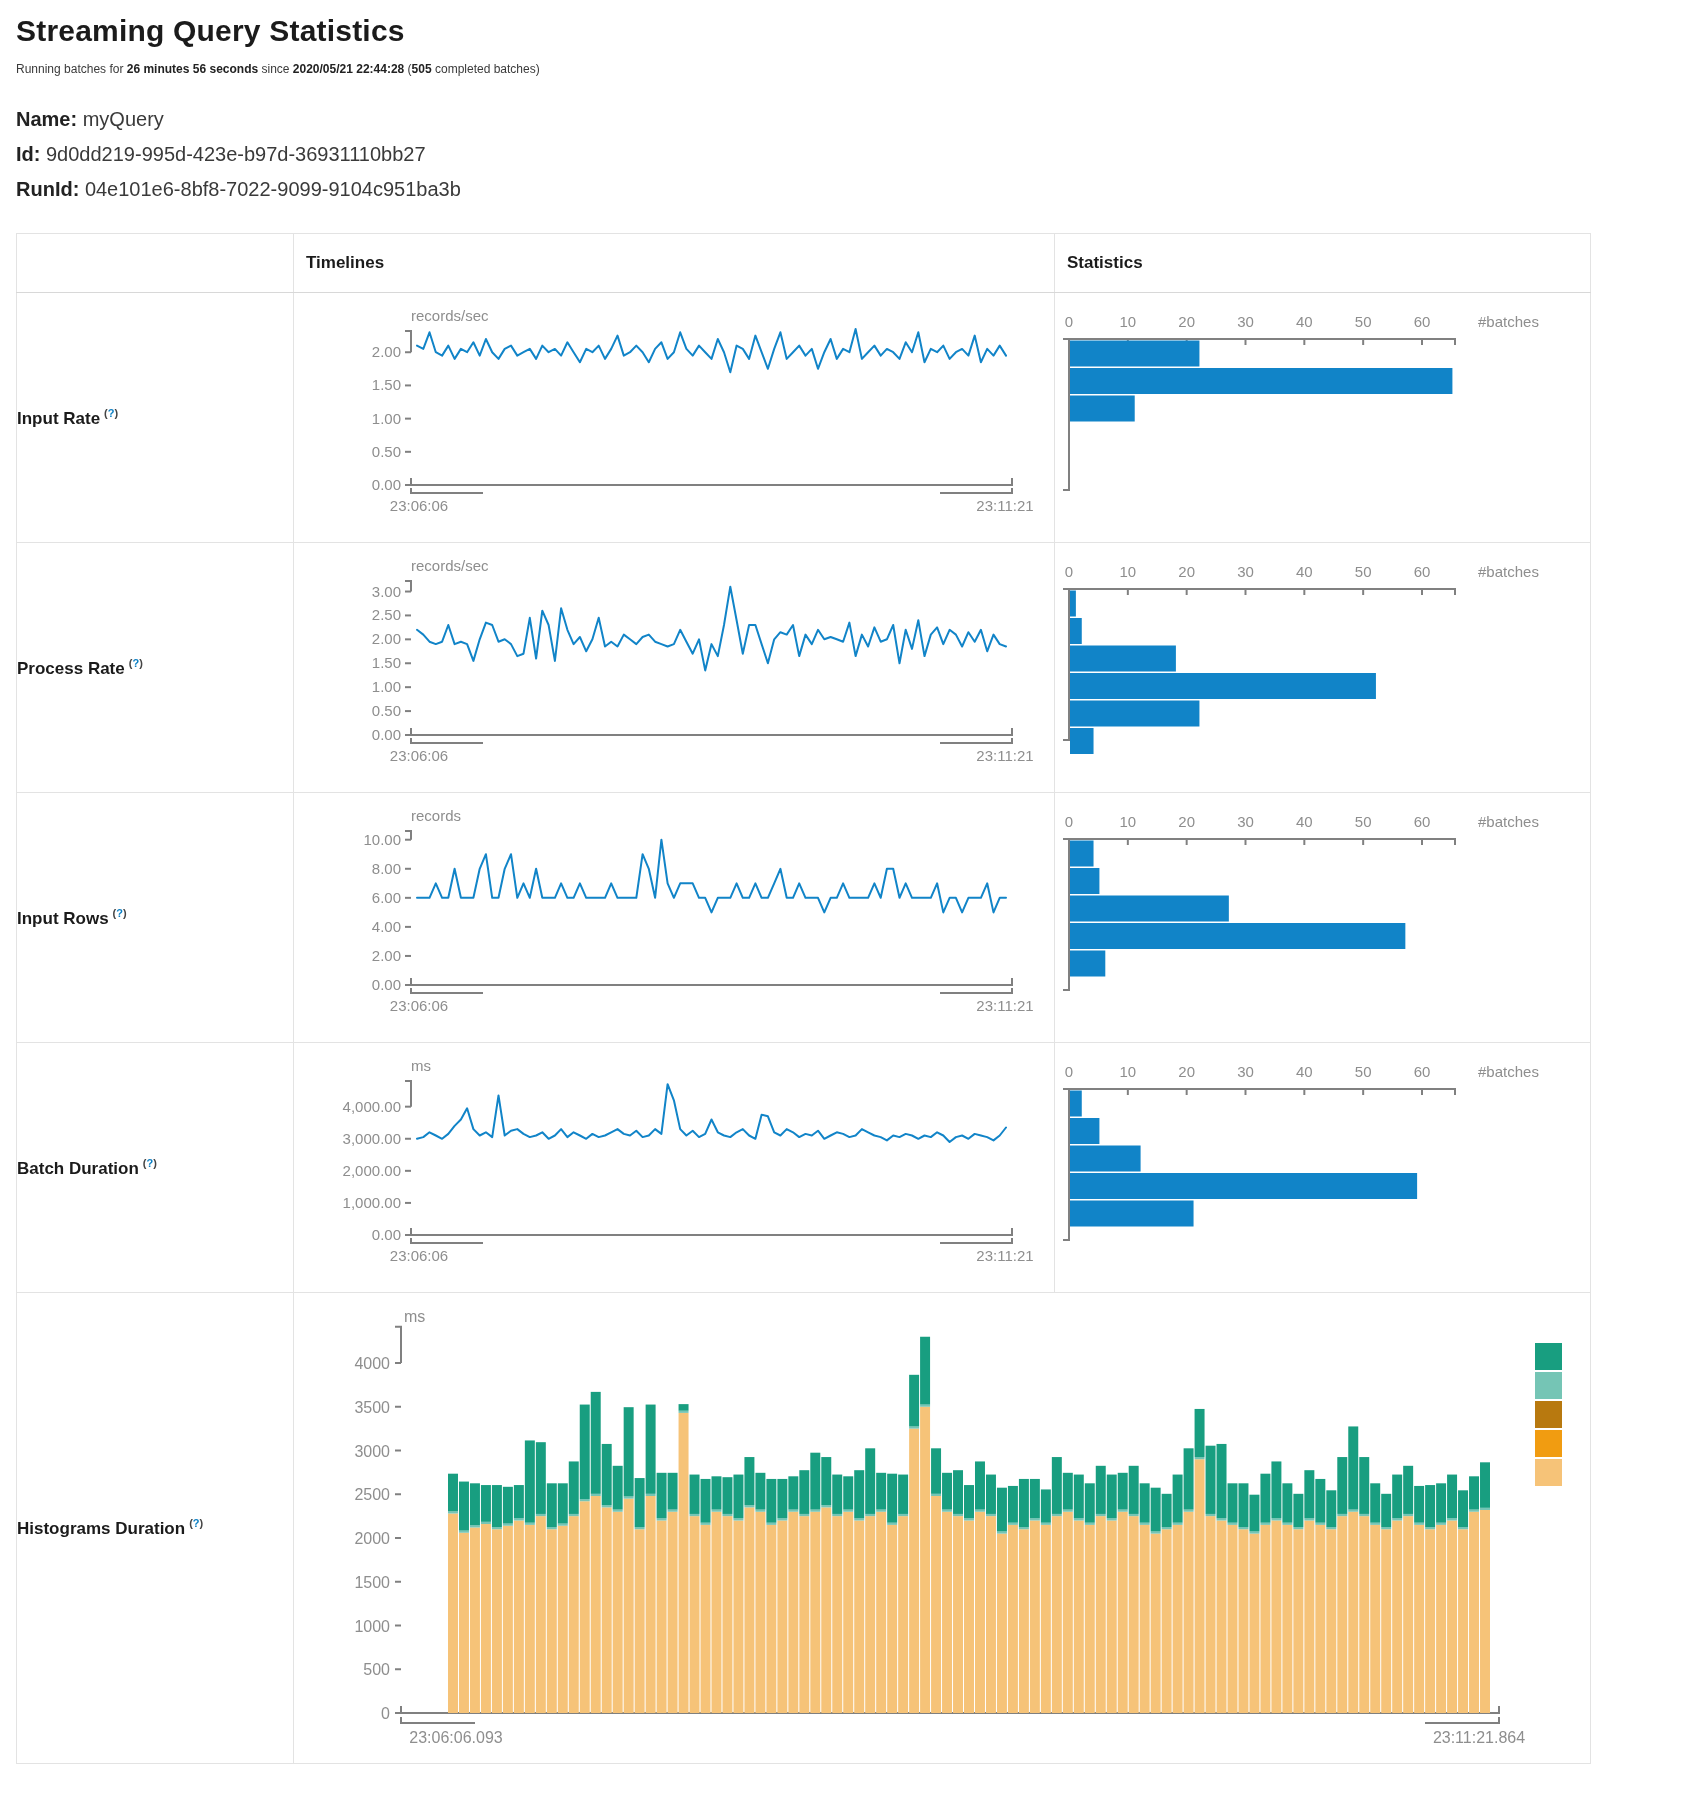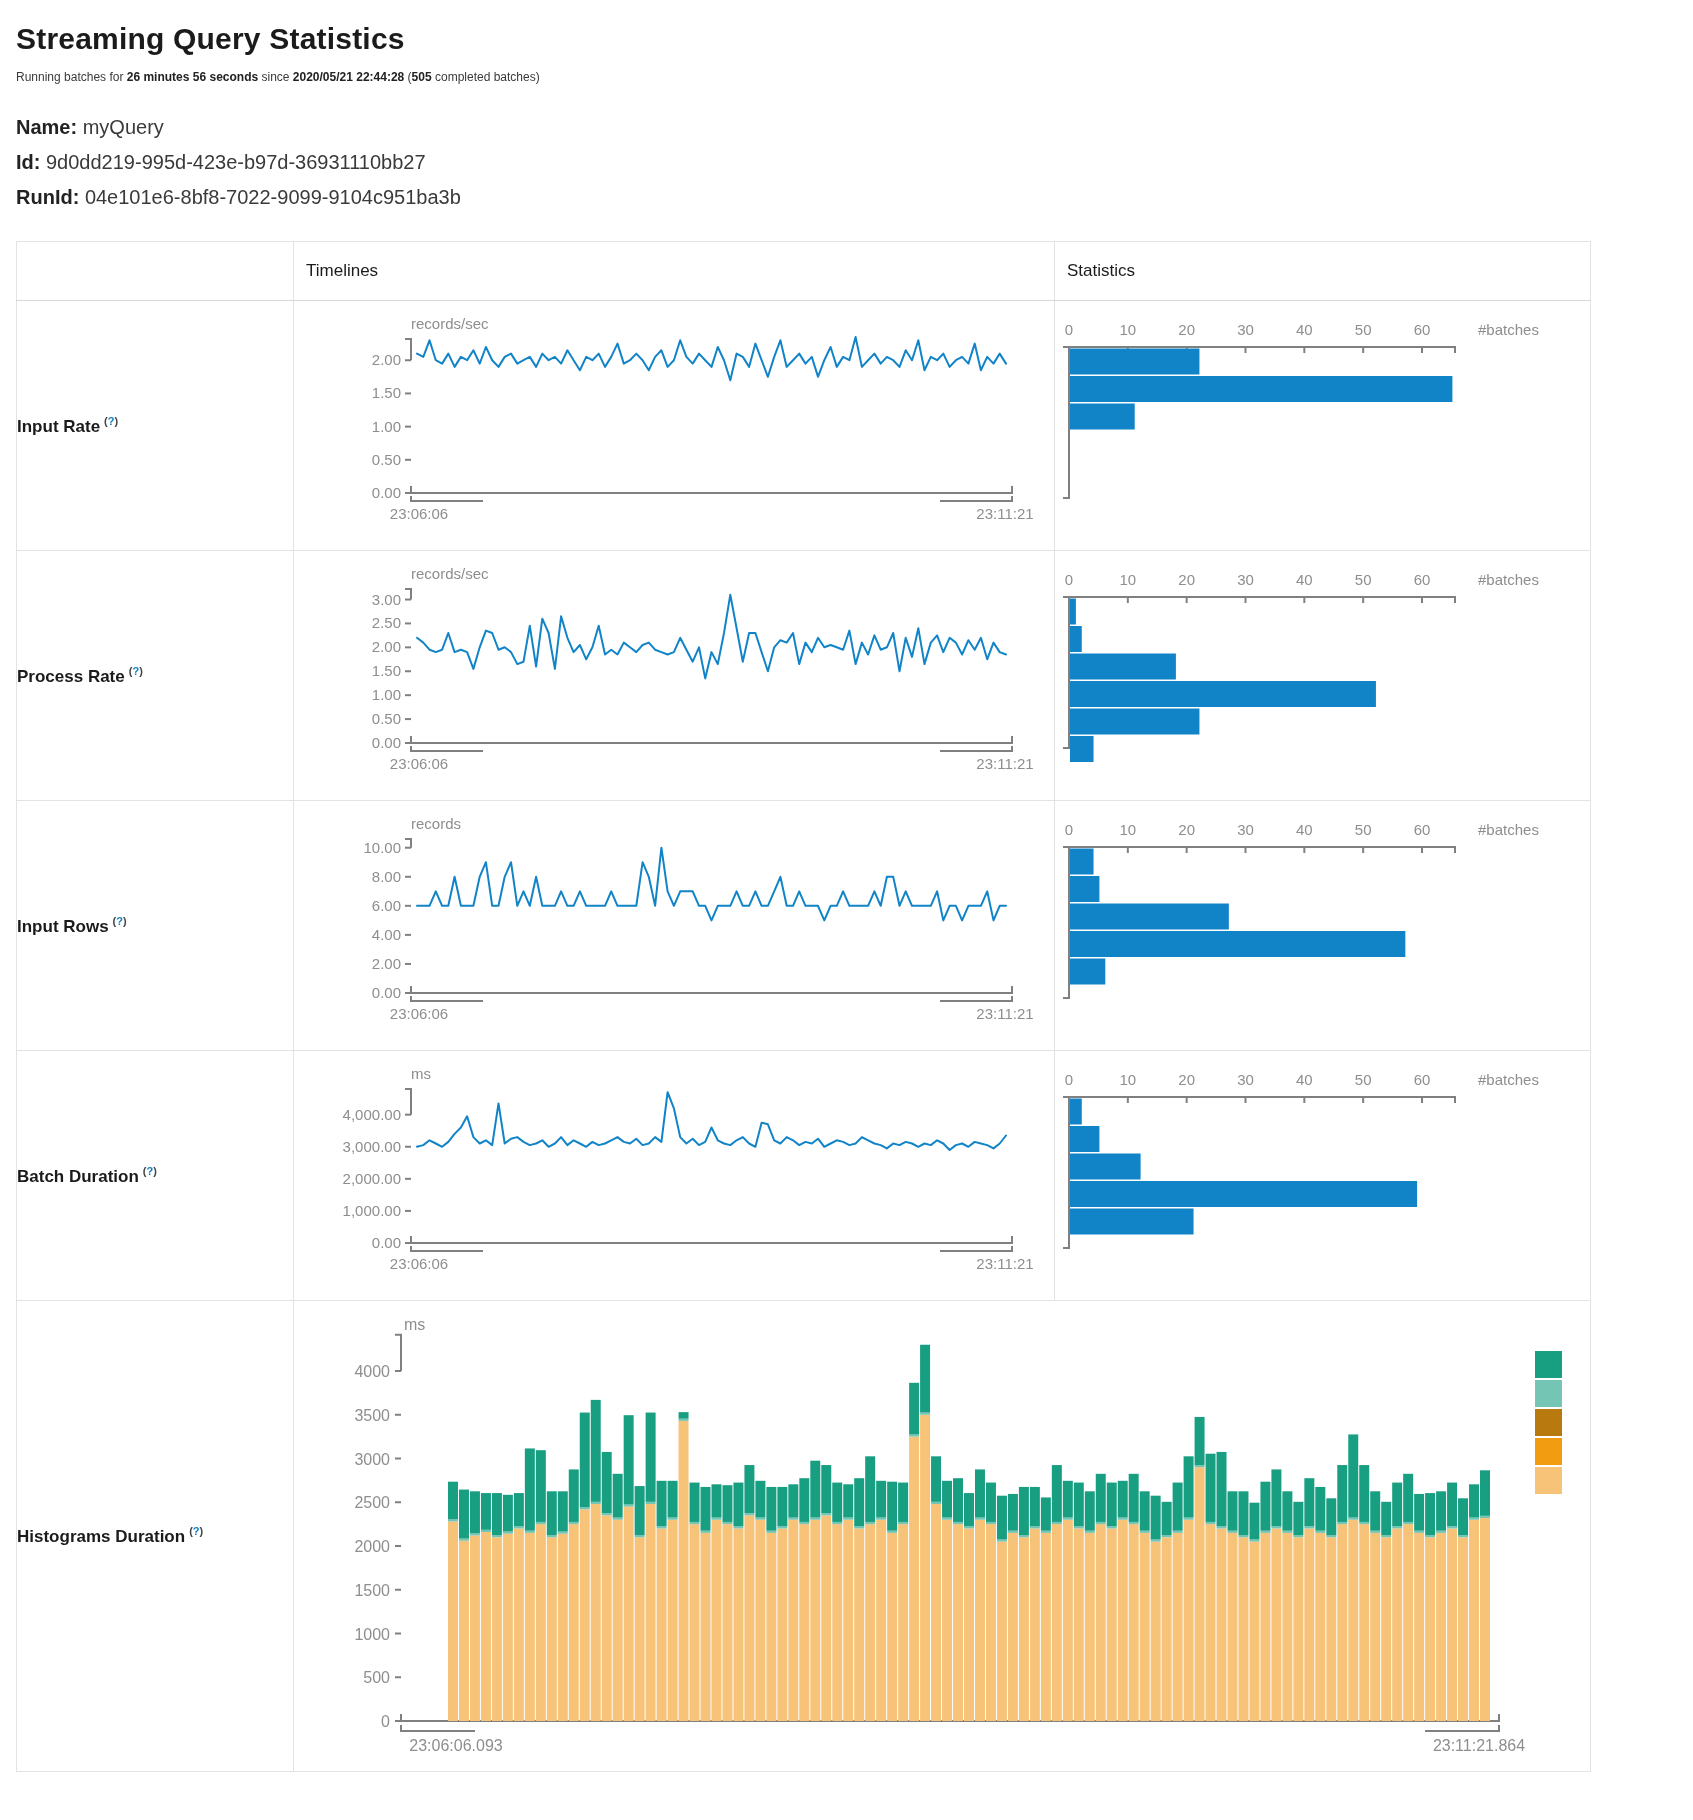--- a/index.html
+++ b/index.html
@@ -1,24 +1,24 @@
 <!DOCTYPE html>
 <html><head>
 <meta charset="utf-8">
 <style>
   html,body{margin:0;padding:0;background:#fff;font-family:"Liberation Sans","DejaVu Sans",sans-serif;color:#333;}
-  .page{width:1693px;min-height:1820px;box-sizing:border-box;padding:14px 16px 20px 16px;border-radius:11px;}
+  .page{width:1693px;min-height:1820px;box-sizing:border-box;padding:6px 16px 20px 16px;border-radius:11px;}
   h1{font-size:30px;font-weight:700;color:#1b1b1b;margin:8px 0 14px 0;letter-spacing:.2px;}
   .subtitle{font-size:12px;color:#3a3a3a;margin:0 0 26px 0;}
   .subtitle b{color:#222;}
   .meta{font-size:20px;color:#3a3a3a;line-height:1.75;margin:0 0 26px 0;}
   .meta b{color:#222;}
   table.stats{border-collapse:collapse;table-layout:fixed;width:1574px;background:#fff;}
   table.stats th,table.stats td{border:1px solid #e3e3e3;padding:0;vertical-align:middle;}
-  table.stats th{height:58px;text-align:left;font-size:17px;font-weight:400;color:#1b1b1b;padding-left:12px;border-bottom:1px solid #d8d8d8;}
+  table.stats th{height:58px;text-align:left;font-size:17px;font-weight:700;color:#1b1b1b;padding-left:12px;border-bottom:1px solid #d8d8d8;}
   td.rowlabel{padding-left:20px;font-size:17px;font-weight:700;color:#1b1b1b;margin-left:16px;}
   sup.help{font-size:11px;font-weight:700;color:#444;margin-left:4px;cursor:pointer;}
   sup.help .q{color:#0b7fc4;}
   td.chartcell{height:249px;}
   td.opcell{height:470px;}
   svg{display:block;}
 </style>
 </head>
 <body>
 

